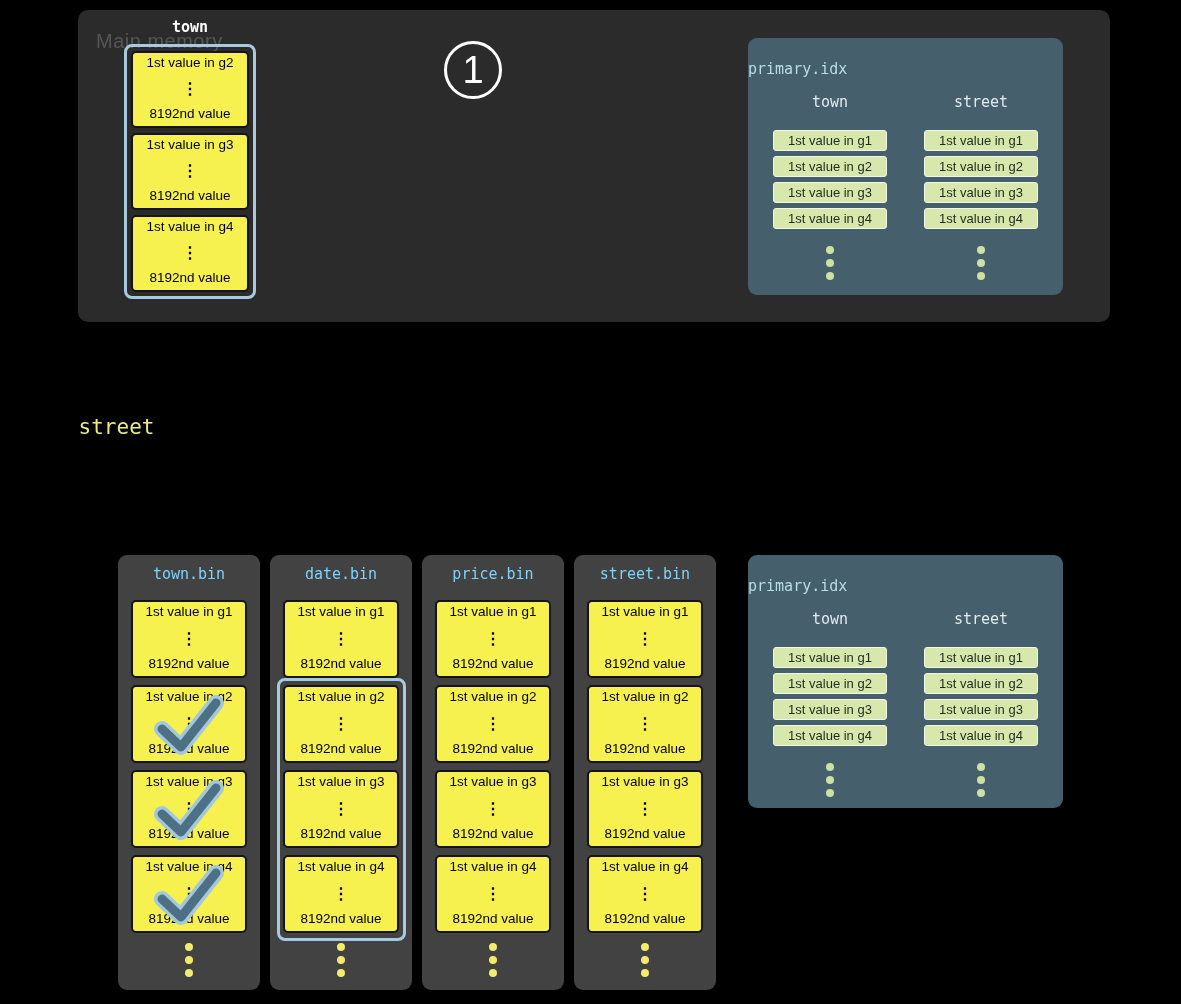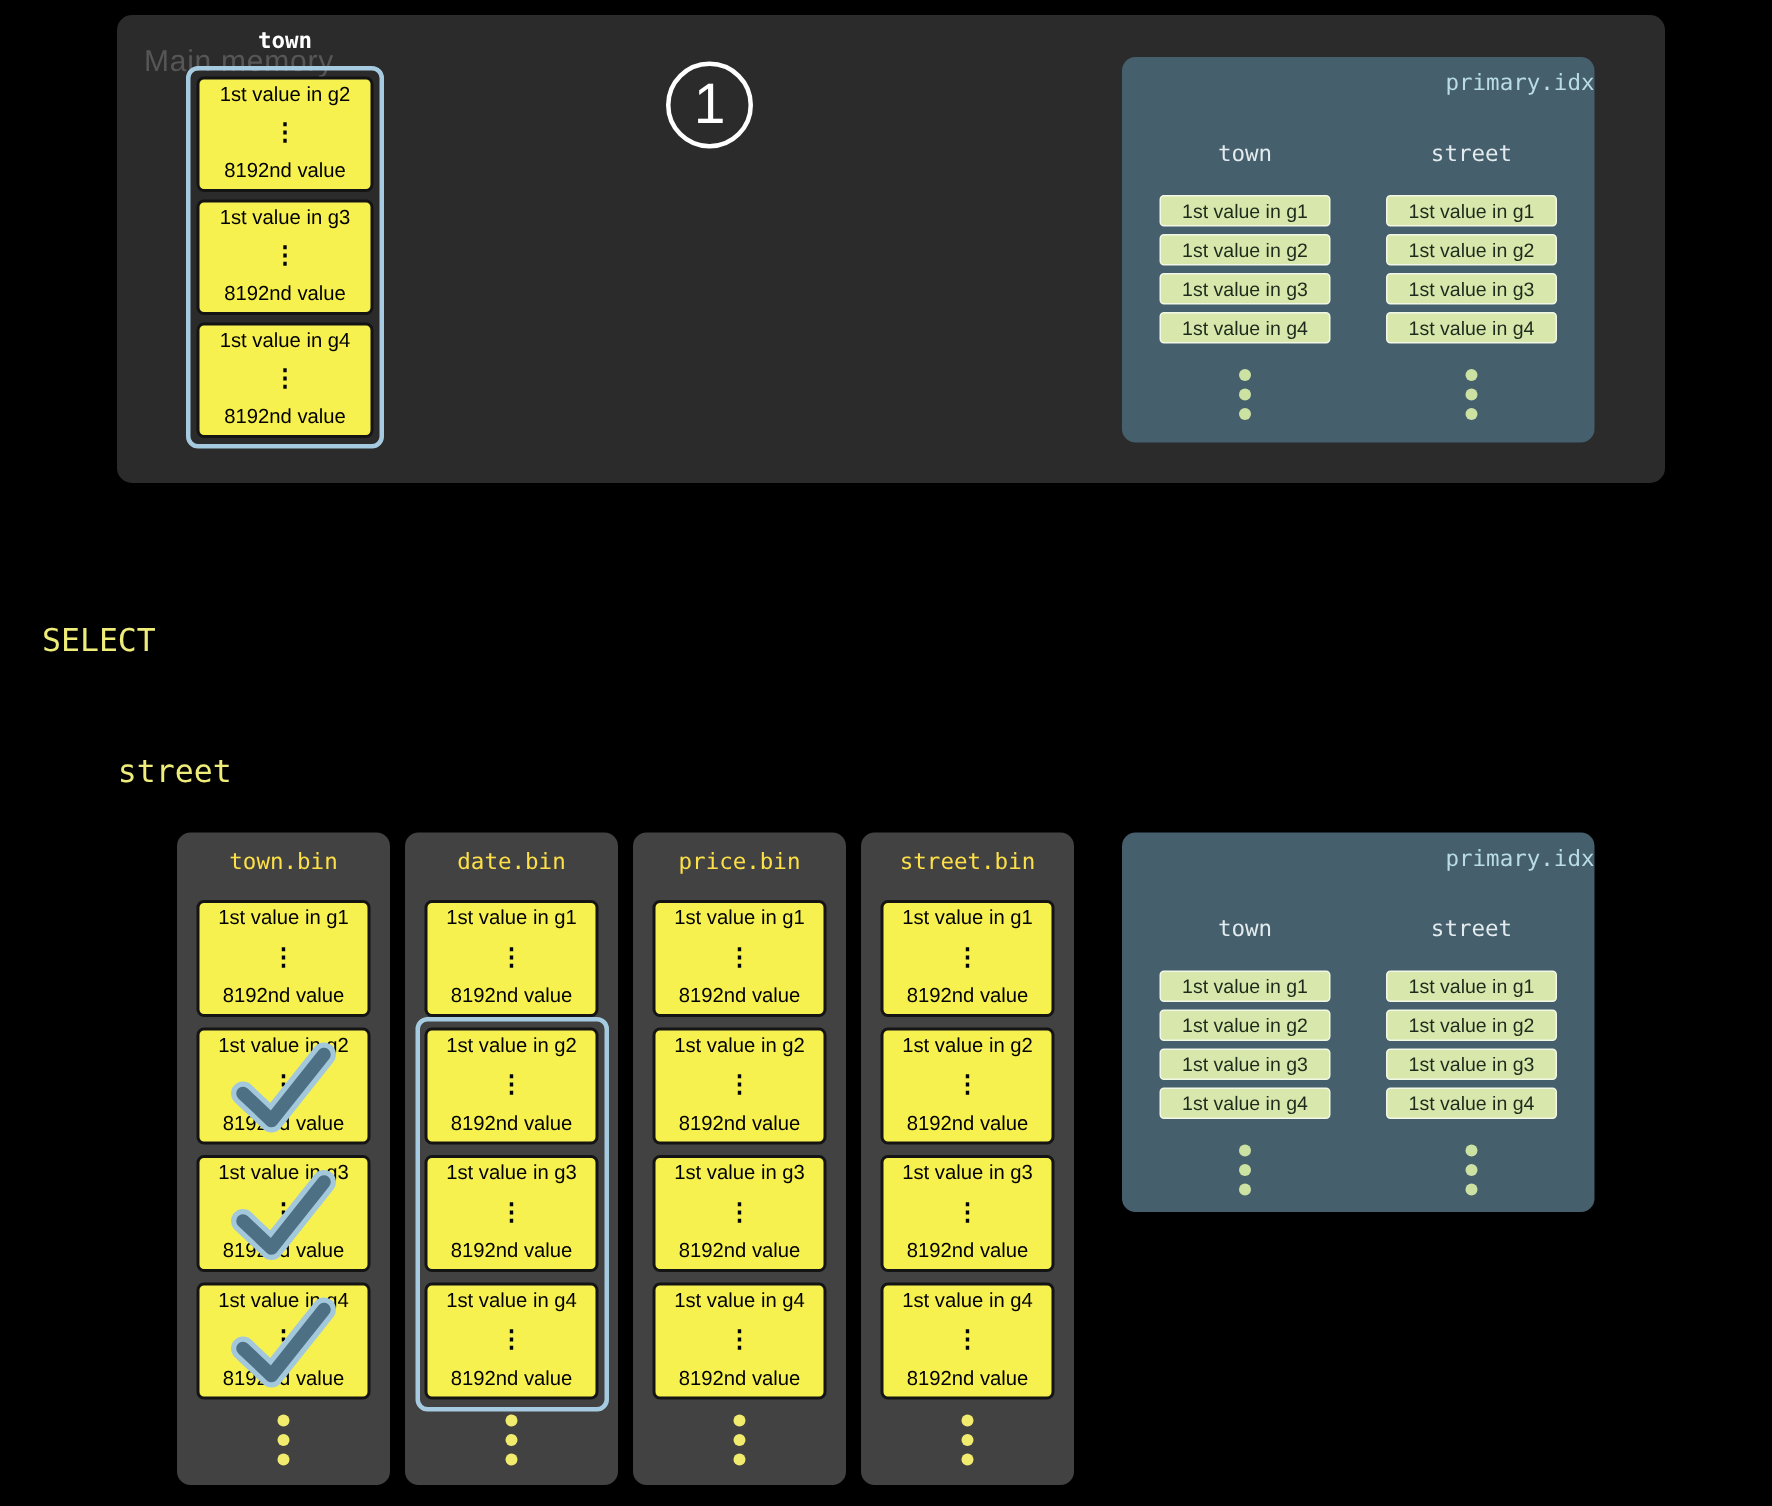--- a/index.html
+++ b/index.html
@@ -26,22 +26,22 @@
   .yblock { height:78px; background:var(--granule-yellow,#f7f14f); border:2px solid #141414;
             border-radius:5px; display:flex; flex-direction:column; align-items:center;
             justify-content:space-between; padding:3px 2px 4px; color:#000;
             font-size:13.5px; line-height:1.1; text-align:center; }
   .yblock.h77 { height:77px; }
   .yb-dots { font-size:16px; font-weight:700; }
 
   
   .idx-panel { position:absolute; left:748px; width:315px;
                background:var(--index-panel,#455f6d); border-radius:9px; z-index:2; }
-  .idx-title { position:absolute; top:8px; left:0; width:100%; text-align:right;
-               font:15px "DejaVu Sans Mono",monospace; color:#b9dce6;padding-left:48px; }
+  .idx-title { position:absolute; top:22px; left:0; width:100%; text-align:left;
+               font:15px "DejaVu Sans Mono",monospace; color:#b9dce6; }
   .idx-col { position:absolute; top:55px; width:114px; display:flex; flex-direction:column;
              align-items:center; }
   .idx-col.c1 { left:25px; } .idx-col.c2 { left:176px; }
   .idx-header { font:15px "DejaVu Sans Mono",monospace; color:#e3ebee; height:16px;
                 margin-bottom:21px; }
   .gentry { width:114px; height:21px; margin-bottom:5px;
             background:var(--index-entry-green,#d8e7ac); border:1px solid #f2f7e6;
             border-radius:3px; font-size:13px; color:#1e2b1c;
             display:flex; align-items:center; justify-content:center; }
 
@@ -57,21 +57,21 @@
   .sql { position:absolute; left:28px; top:355px; font:21px "DejaVu Sans Mono",monospace;
          line-height:29px; color:var(--sql-yellow,#efec7a); white-space:pre; z-index:1; }
   .sql-hl { display:inline-block; border:3px solid var(--highlight-blue,#a6cbe0);
             border-radius:4px; padding:0 5px; margin:0 2px; line-height:24px;
             vertical-align:-3px; }
 
   
   .bin-panel { position:absolute; top:555px; width:142px; height:435px;
                background:var(--bin-panel,#424242); border-radius:9px; }
   .bin-title { position:absolute; top:10px; left:0; width:100%; text-align:center;
-               font:15px "DejaVu Sans Mono",monospace; color:#fde047; }
+               font:15px "DejaVu Sans Mono",monospace; color:#7dd3fc; }
   .bin-blocks { position:absolute; left:13px; top:45px; width:116px;
                 display:flex; flex-direction:column; gap:7px; }
 
   
   .check { position:absolute; left:152px; width:74px; height:62px; z-index:5; }
   .date-hl-box { position:absolute; left:277px; top:678px; width:129px; height:263px;
                  border:3px solid var(--highlight-blue,#a6cbe0); border-radius:8px; z-index:5; }
 </style>
 </head>
 <body>
@@ -128,21 +128,20 @@
       <div class="gentry">1st value in g4</div>
       <div class="vdots green-dots">
         <span class="dot"></span>
         <span class="dot"></span>
         <span class="dot"></span>
       </div>
     </div>
   </div>
 
   <div class="sql">
-    <div>SELECT</div>
     <div>    street</div>
   </div>
 
   <div class="bin-panel" style="left:118px;">
     <div class="bin-title">town.bin</div>
     <div class="bin-blocks">
       <div class="yblock">
         <span>1st value in g1</span>
         <span class="yb-dots">⋮</span>
         <span>8192nd value</span>

